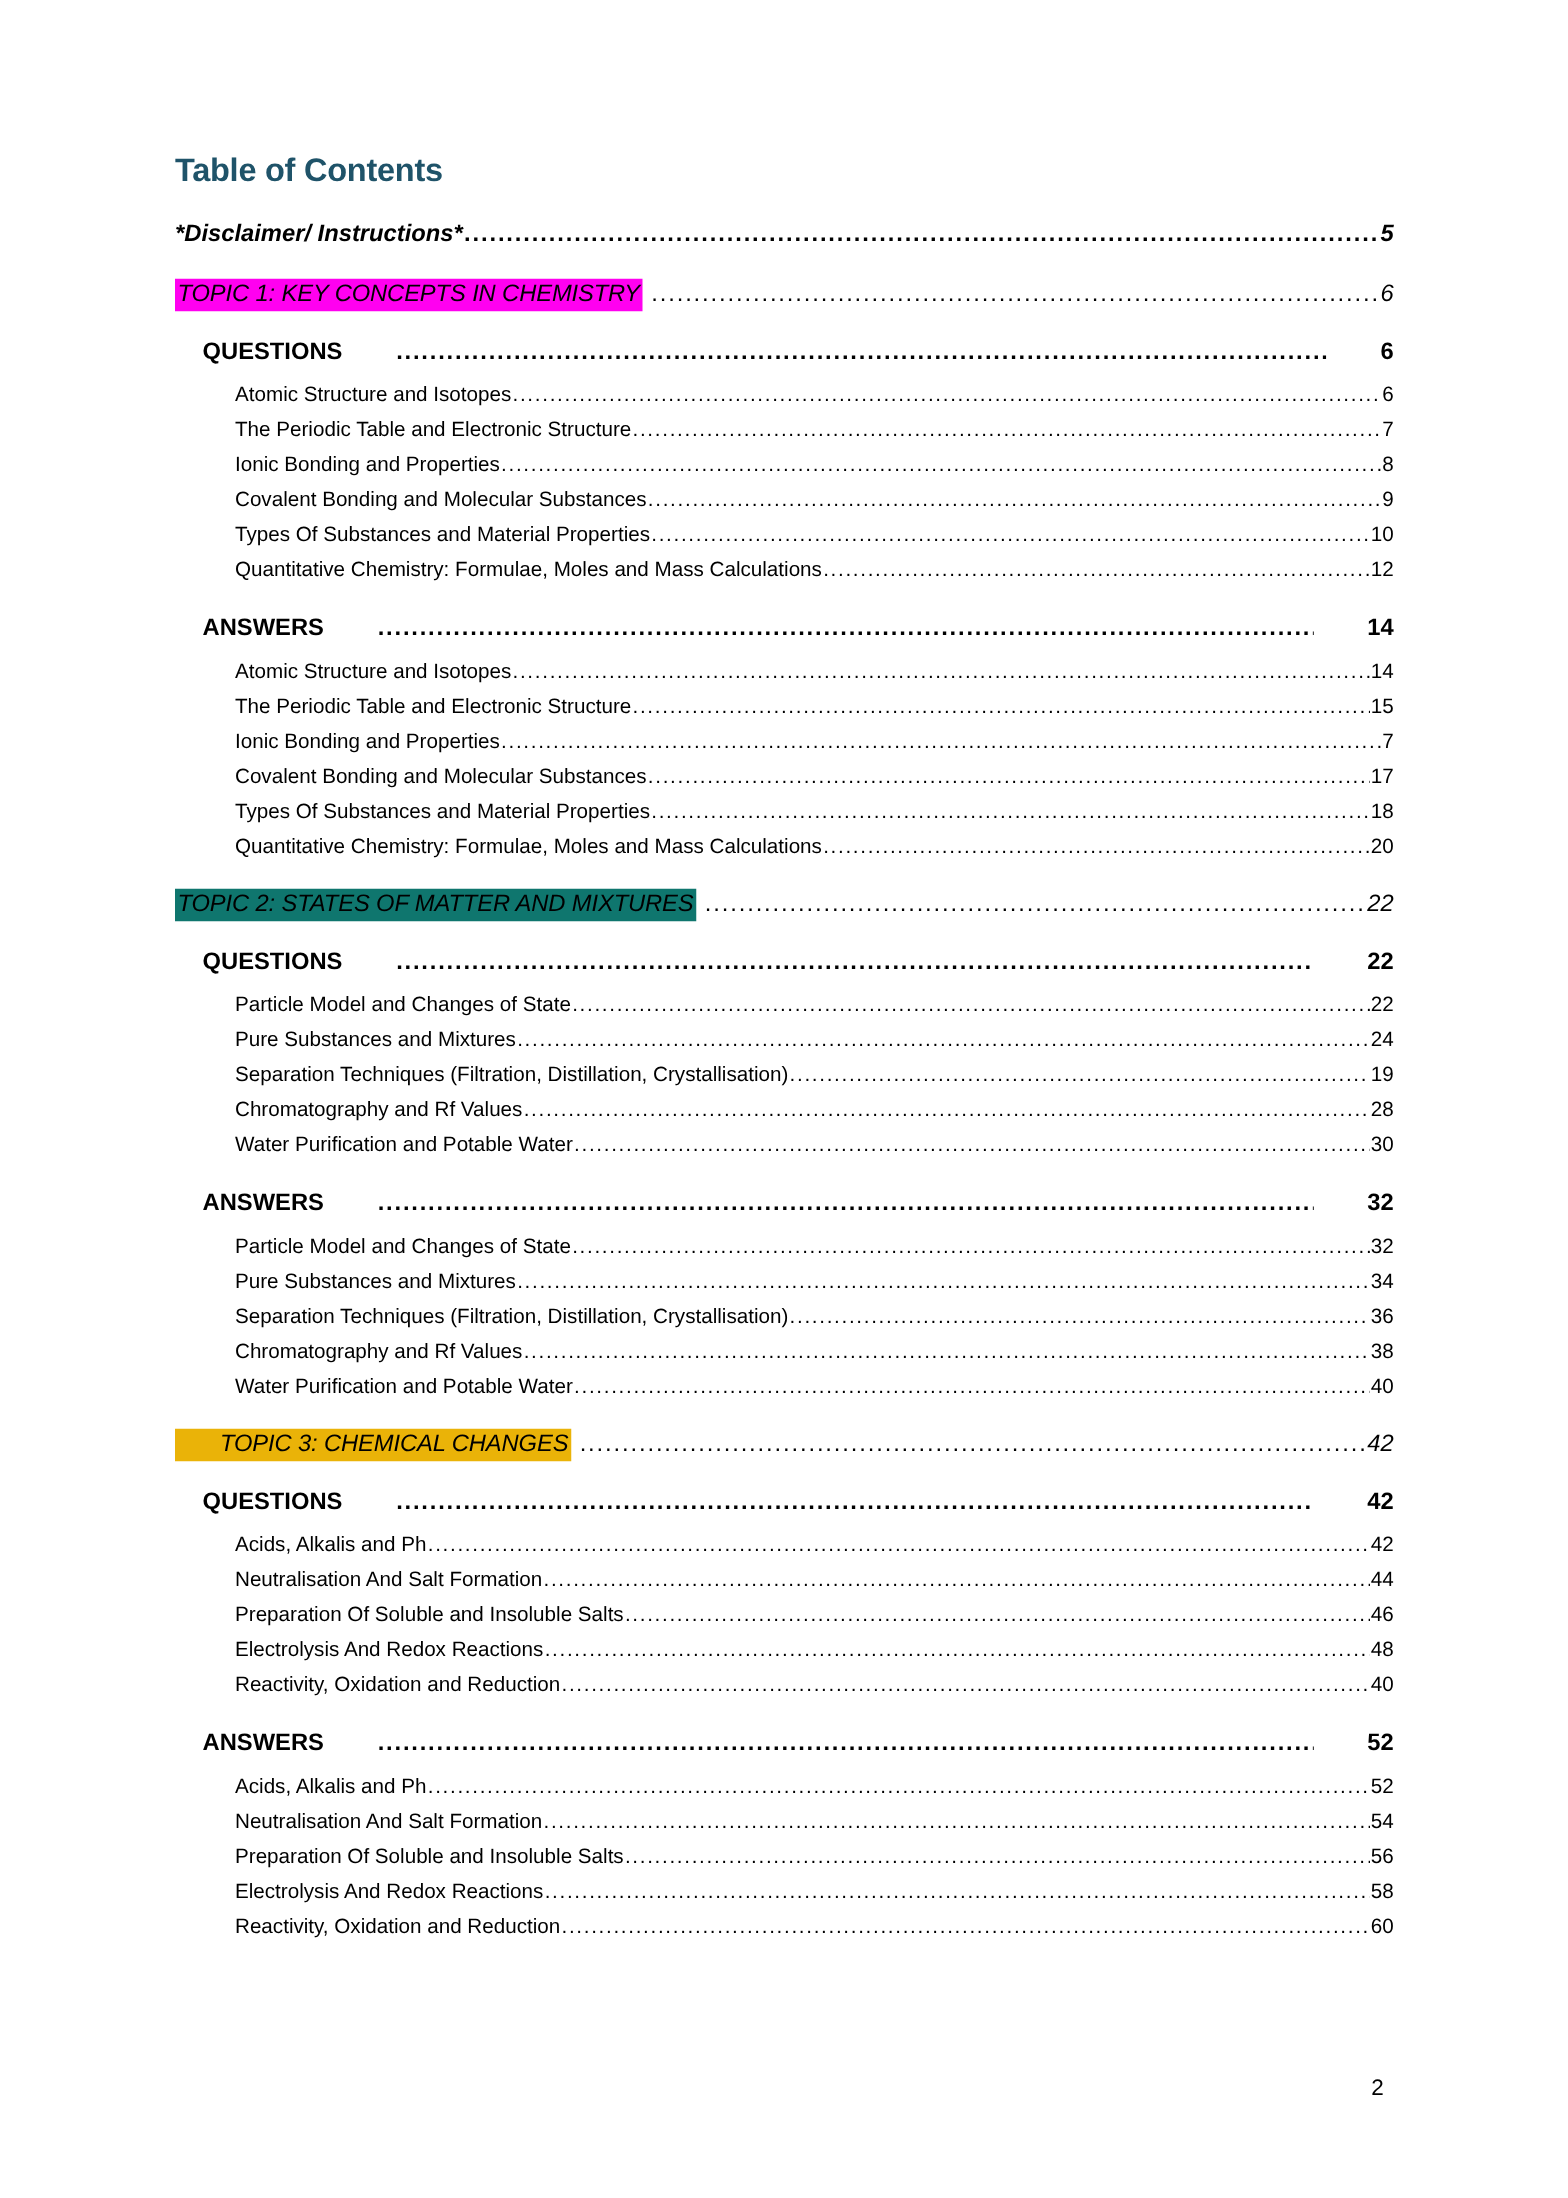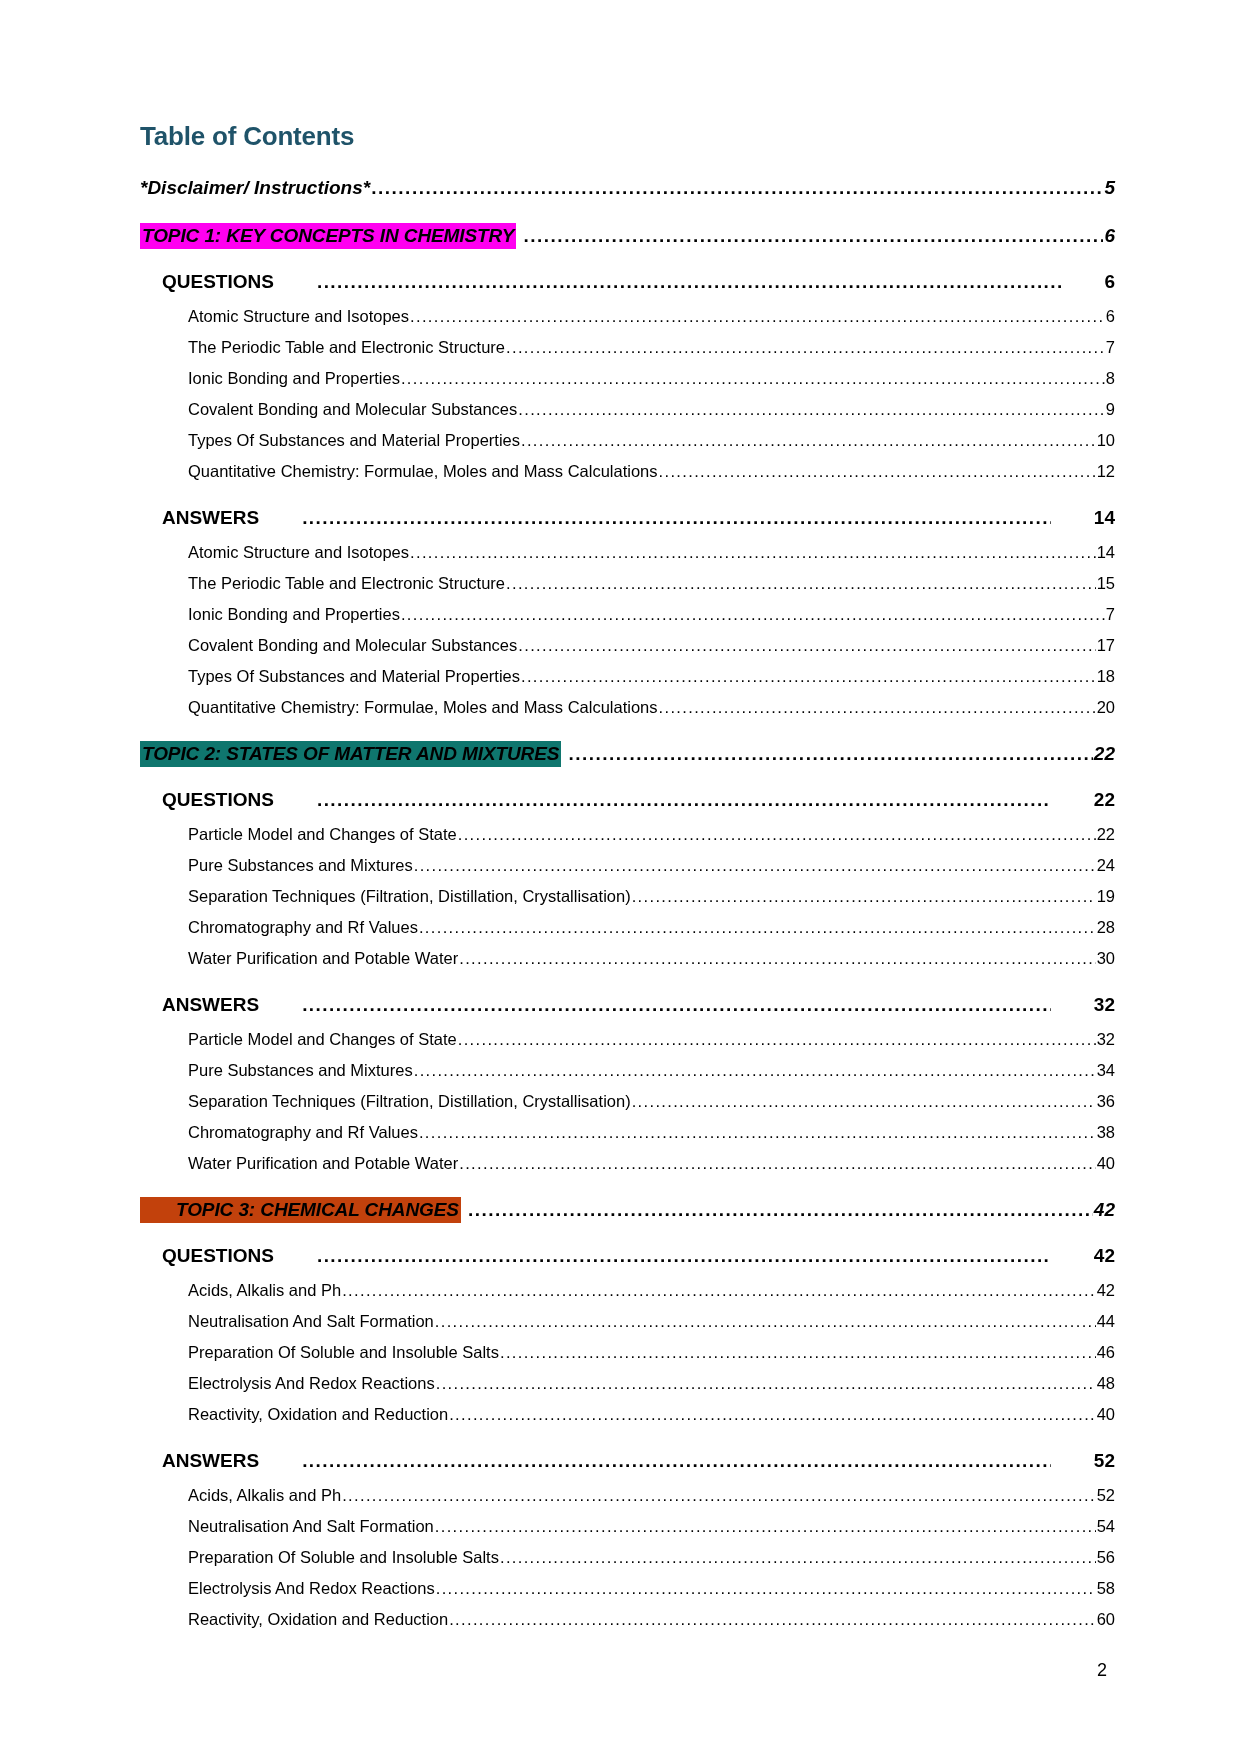--- a/index.html
+++ b/index.html
@@ -83,21 +83,21 @@
     font-style: italic;
     margin-bottom: 23px;
     padding-left: 0px;
   }
   .lvl-disclaimer .toc-dots::after { letter-spacing: 1.5px; }
   .lvl-disclaimer .toc-page { font-style: italic; }
 
   
   .lvl-topic {
     font-size: 19px;
-    font-weight: bold;
+    font-weight: normal;
     font-style: italic;
     margin-top: 24px;
     margin-bottom: 22px;
     padding-left: 0px;
   }
   .lvl-topic .toc-label {
     background: #FF00F0;
     padding: 2px 2px 2px 2px;
     letter-spacing: -0.1px;
   }
@@ -116,21 +116,20 @@
   }
   .lvl-1.spaced-above { margin-top: 26px; }
   .lvl-1 .toc-dots::after { letter-spacing: 1.45px; }
 
   
   .lvl-2 {
     font-size: 16.5px;
     font-weight: normal;
     padding-left: 48px;
     margin-bottom: 9px;
-    margin-top: 12px;
   }
   .lvl-2 .toc-dots::after { letter-spacing: 1.35px; font-size: 16.5px; }
 
   
   .page-footer {
     position: absolute;
     left: 0;
     top: 1660px;
     width: 1254px;
     text-align: right;
@@ -288,21 +287,21 @@
           <span class="toc-label">Chromatography and Rf Values</span>
           <span class="toc-dots"></span>
           <span class="toc-page">38</span>
         </div>
         <div class="toc-row lvl-2">
           <span class="toc-label">Water Purification and Potable Water</span>
           <span class="toc-dots"></span>
           <span class="toc-page">40</span>
         </div>
         <div class="toc-row lvl-topic">
-          <span class="toc-label" style="background: #c2410c; padding-left: 36px;">TOPIC 3: CHEMICAL CHANGES</span>
+          <span class="toc-label" style="background: #eab308; padding-left: 36px;">TOPIC 3: CHEMICAL CHANGES</span>
           <span class="toc-dots"></span>
           <span class="toc-page">42</span>
         </div>
         <div class="toc-row lvl-1">
           <span class="toc-label">QUESTIONS</span>
           <span class="toc-dots"></span>
           <span class="toc-page">42</span>
         </div>
         <div class="toc-row lvl-2">
           <span class="toc-label">Acids, Alkalis and Ph</span>

